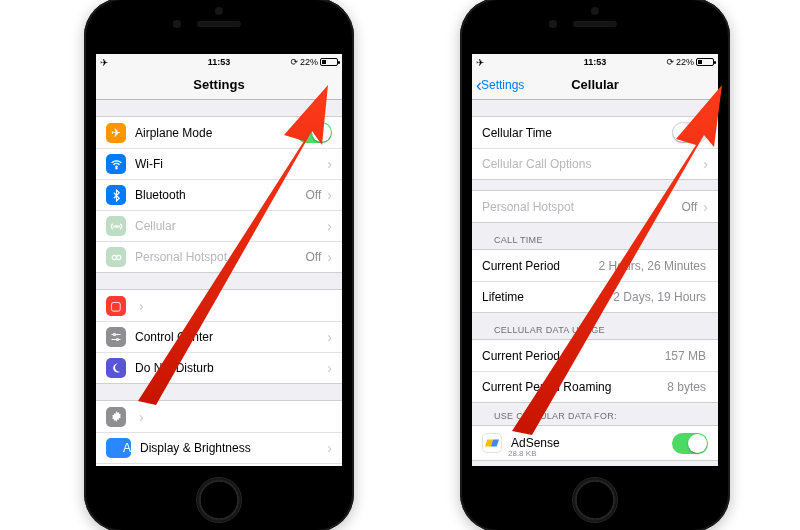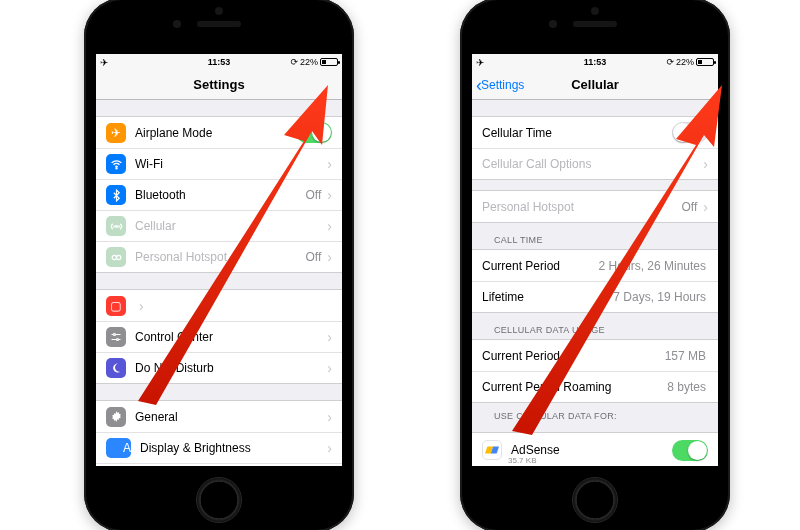--- a/index.html
+++ b/index.html
@@ -230,21 +230,20 @@
     </div>
 
     <div class="group">
       <div class="cell">
         <div class="icon ic-general">
           <svg width="13" height="13" viewBox="0 0 24 24" fill="#fff">
               <circle cx="12" cy="12" r="3" fill="#8e8e93"></circle>
               <path d="M12 2l1.5 3 3-1 .5 3.3 3.2.9-1.6 2.8 1.6 2.8-3.2.9-.5 3.3-3-1L12 22l-1.5-3-3 1-.5-3.3-3.2-.9 1.6-2.8L3.8 10l3.2-.9.5-3.3 3 1z"></path>
             </svg>
         </div>
-        <div class="label">General</div>
         <div class="chev-r">›</div>
       </div>
       <div class="cell">
         <div class="icon ic-display" style="font-size:12px;font-weight:400;padding-left:25px;">AA</div>
         <div class="label">Display &amp; Brightness</div>
         <div class="chev-r">›</div>
       </div>
       <div class="cell">
         
         
@@ -301,47 +300,47 @@
     </div>
 
     <div class="header-text">Call Time</div>
     <div class="group" style="margin-top:0">
       <div class="cell">
         <div class="label">Current Period</div>
         <div class="value">2 Hours, 26 Minutes</div>
       </div>
       <div class="cell">
         <div class="label">Lifetime</div>
-        <div class="value">7 Days, 19 Hours</div>
+        <div class="value">2 Days, 19 Hours</div>
       </div>
     </div>
 
     <div class="header-text">Cellular Data Usage</div>
     <div class="group" style="margin-top:0">
       <div class="cell">
         <div class="label">Current Period</div>
         <div class="value">157 MB</div>
       </div>
       <div class="cell">
         <div class="label">Current Period Roaming</div>
         <div class="value">8 bytes</div>
       </div>
     </div>
 
     <div class="header-text sm">Use Cellular Data For:</div>
-    <div class="group" style="margin-top:7px">
+    <div class="group" style="margin-top:0">
       <div class="cell twoline">
         <div class="icon ic-adsense">
           <svg width="14" height="14" viewBox="0 0 24 24">
               <path fill="#fbbc04" d="M4 6h10l-4 12H0z"></path>
               <path fill="#4285f4" d="M14 6h10l-4 12H10z"></path>
             </svg>
         </div>
         <div class="label">AdSense</div>
-        <div class="sub">35.7 KB</div>
+        <div class="sub">28.8 KB</div>
         <div class="toggle on">
             <div class="knob"></div>
           </div>
       </div>
     </div>
   </div>
   <div class="home-btn"></div>
 </div>
 
 <div class="arrow" style="left:118px;top:85px;width:210px;height:320px;">

